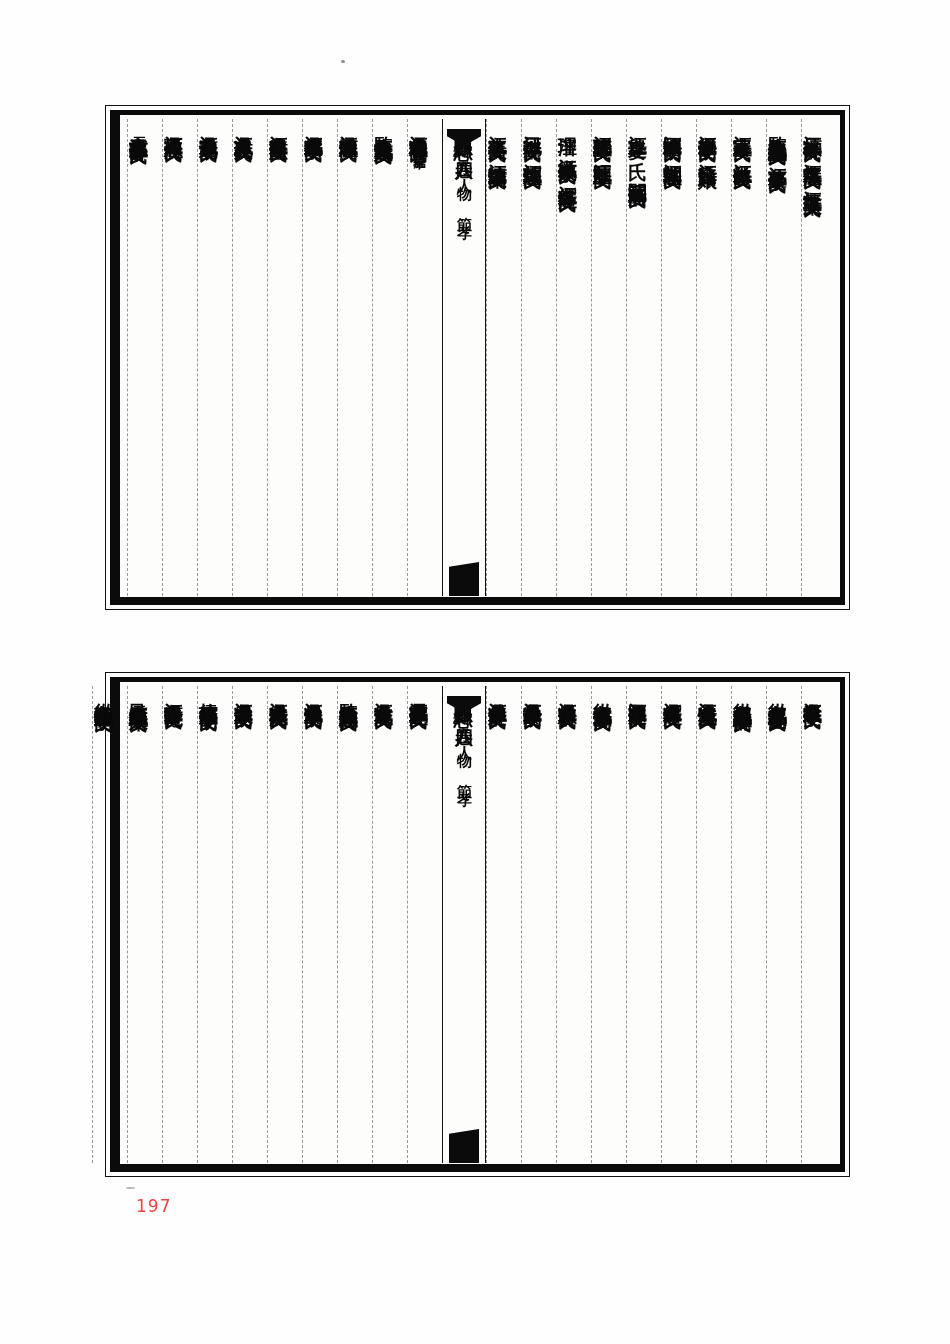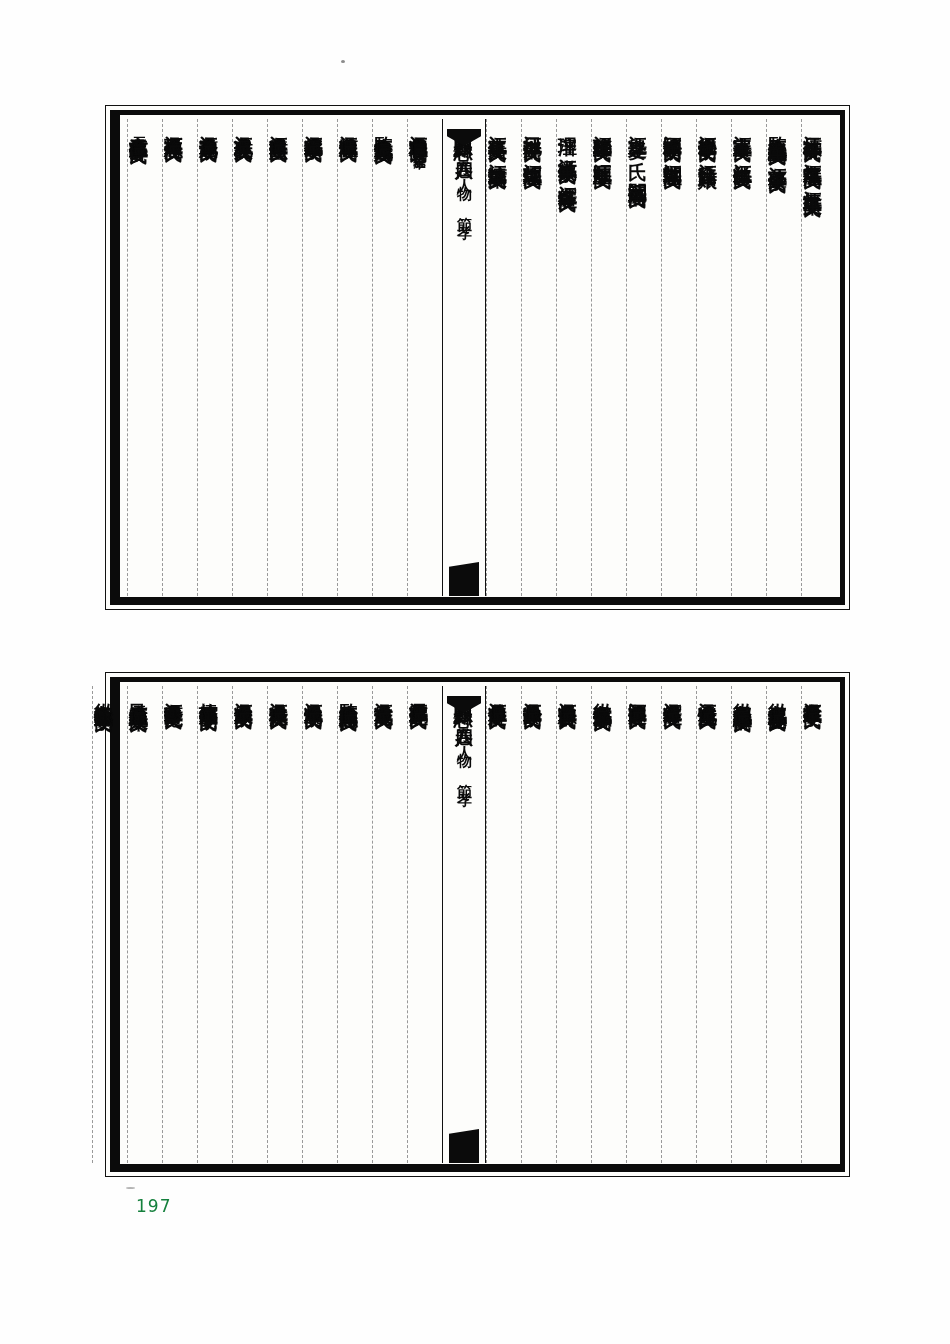--- a/index.html
+++ b/index.html
@@ -116,21 +116,21 @@
     width:30px;height:34px;background:#0b0b0b;
     clip-path:polygon(0 14%,100% 0,100% 100%,0 100%);
     margin-bottom:0;
   }
 
   
   #folio{
     position:absolute;
     left:136px;top:1196px;
     font-family:"DejaVu Sans","Liberation Sans",sans-serif;
-    font-size:17px;color:#15803d;letter-spacing:1px;
+    font-size:17px;color:#ef4444;letter-spacing:1px;
   }
   .speck{position:absolute;background:#2b2b2b;border-radius:50%;opacity:.55;}
 </style>
 </head>
 <body>
 
 <div id="sheet">
 
   <div class="leaf" style="left:105px;top:105px;width:745px;height:505px;">
     <div class="leaf-inner">

